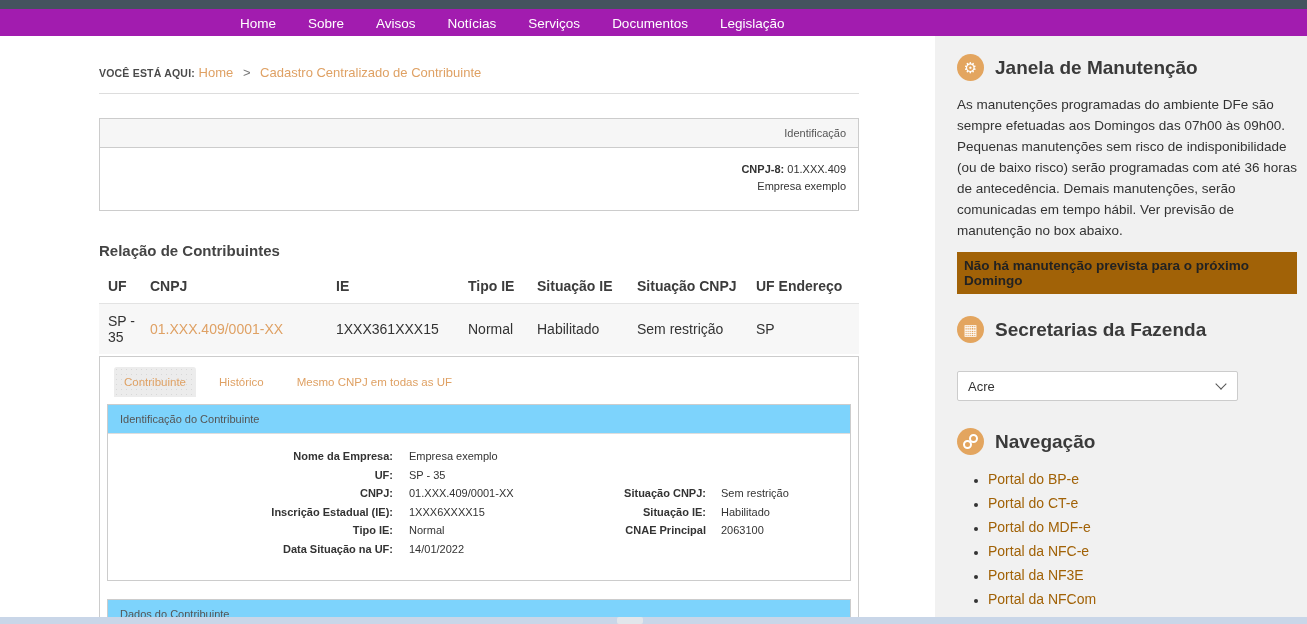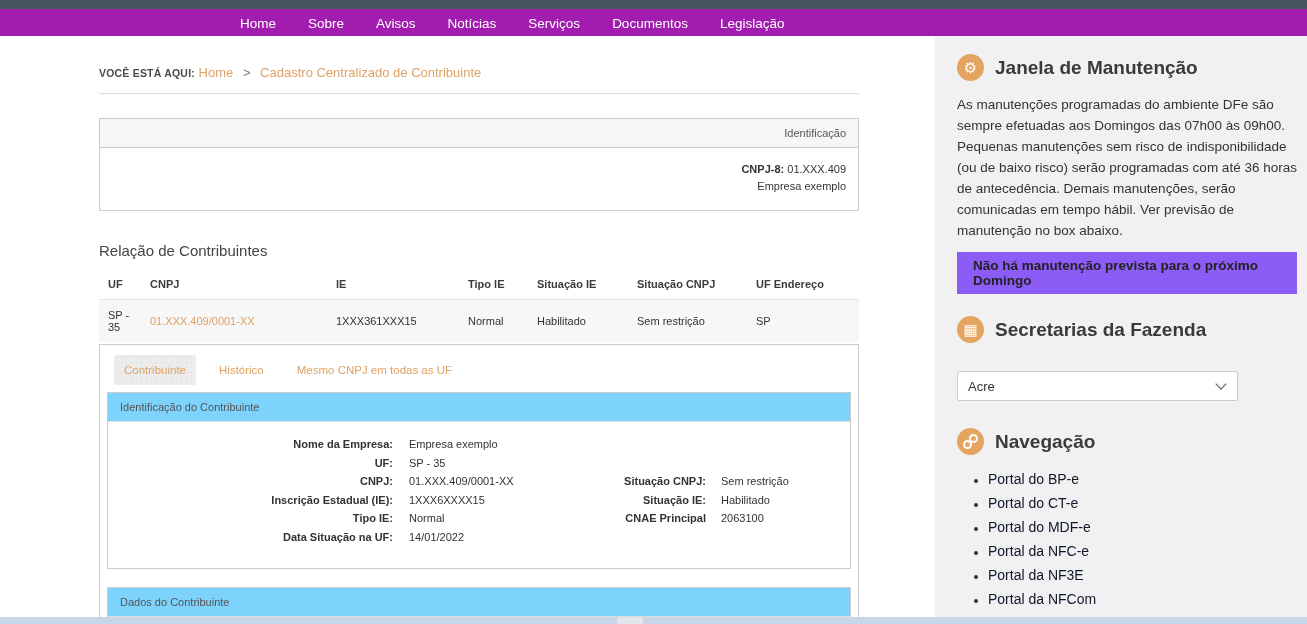--- a/index.html
+++ b/index.html
@@ -28,24 +28,24 @@
   .bc-link { color:#dfa164; }
   .bc-sep { margin:0 6px; color:#777; }
   .bc-rule { border:none; border-top:1px solid #ddd; margin-top:13px; }
 
   
   .id-box { margin-top:24px; border:1px solid #ccc;text-align:right; }
   .box-header { background:#f6f6f6; border-bottom:1px solid #ccc; padding:8px 12px; font-size:11px; color:#555; }
   .box-body { padding:13px 12px 15px; font-size:11px; color:#333; line-height:17px; }
   .bold { font-weight:bold; }
 
-  .section-title { font-size:15px; color:#444; font-weight:400; margin:31px 0 10px; }
-
-  
-  table.ctable { width:100%; border-collapse:collapse; font-size:11px; color:#333; }
+  .section-title { font-size:15px; color:#444; font-weight:700; margin:31px 0 10px; }
+
+  
+  table.ctable { width:100%; border-collapse:collapse; font-size:14px; color:#333; }
   .ctable th { text-align:left; font-weight:bold; padding:9px 0 9px 9px; border-bottom:1px solid #e3e3e3; color:#3c3c3c; }
   .ctable td { padding:9px 0 9px 9px; background:#f7f7f7; }
   .ctable td.linkcell { color:#dfa164; }
 
   
   .tab-wrap { margin-top:2px; border:1px solid #ccc; padding:10px 7px 20px 7px; }
   .tabs { display:flex; padding-left:7px; margin-bottom:7px; }
   .tab { color:#dfa164; font-size:11.5px; padding:9px 10px; margin-right:13px; cursor:pointer; }
   .tab.active {
     background-color:#ececec;
@@ -62,34 +62,34 @@
   .flabel { font-weight:bold; text-align:right; color:#333; }
   .fvalue { padding-left:16px; }
   .fvalue2 { padding-left:15px; }
 
   
   .side-head { display:flex; align-items:center; gap:11px; }
   .side-head h3 { font-size:19px; color:#3a3a3a; font-weight:600; }
   .icircle { width:27px; height:27px; border-radius:50%; background:#e3a55f; color:#fff;
              display:flex; align-items:center; justify-content:center; font-size:15px; flex:0 0 27px; }
   .side-text { font-size:13.5px; color:#333; line-height:1.55; margin:14px 0 11px; width:340px; }
-  .notice { background:#8b5cf6; font-weight:bold; font-size:13.5px; color:#222; padding:6px 16px; width:340px; }
+  .notice { background:#a16207; font-weight:bold; font-size:13.5px; color:#222; padding:6px 7px; width:340px; }
 
   .sec-head { margin-top:22px; }
   .select-wrap { position:relative; width:281px; margin-top:28px; }
   .select-wrap select { width:100%; height:30px; border:1px solid #ccc; background:#fff; font-size:13px;
                         color:#333; padding:0 10px; appearance:none; -webkit-appearance:none; border-radius:2px; }
   .chevron { position:absolute; right:13px; top:9px; width:8px; height:8px; pointer-events:none;
              border-right:1.6px solid #555; border-bottom:1.6px solid #555; transform:rotate(45deg); }
 
   .nav-head { margin-top:27px; }
   ul.portal-links { margin:15px 0 0 31px; list-style:disc; }
   ul.portal-links li { margin-bottom:6px; }
   ul.portal-links li::marker { color:#333; font-size:12px; }
-  ul.portal-links a { color:#0f172a; font-size:14px; }
+  ul.portal-links a { color:#a16207; font-size:14px; }
 
   
   .link-glyph { position:relative; width:15px; height:15px; }
   .link-glyph .ring { position:absolute; width:9px; height:9px; border:2px solid #fff; border-radius:50%; }
   .ring1 { left:0; bottom:0; }
   .ring2 { right:0; top:0; }
 
   
   .hscroll { position:absolute; left:0; bottom:0; width:1307px; height:7px; background:#c9d6e8; }
   .hthumb { position:absolute; left:617px; top:0; width:26px; height:7px; background:#e2e6eb; border-radius:2px; }

